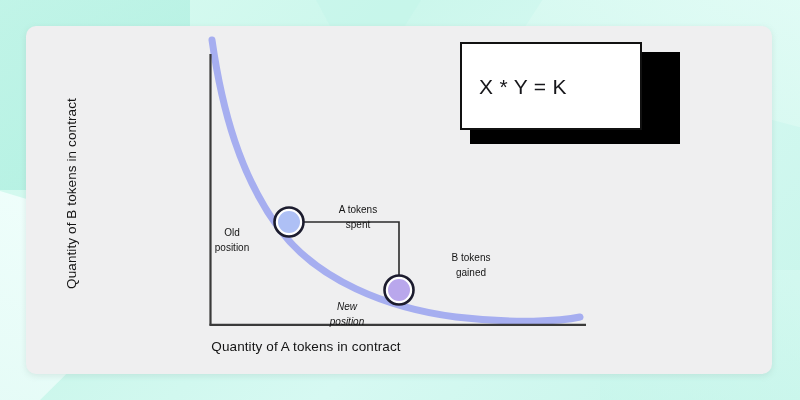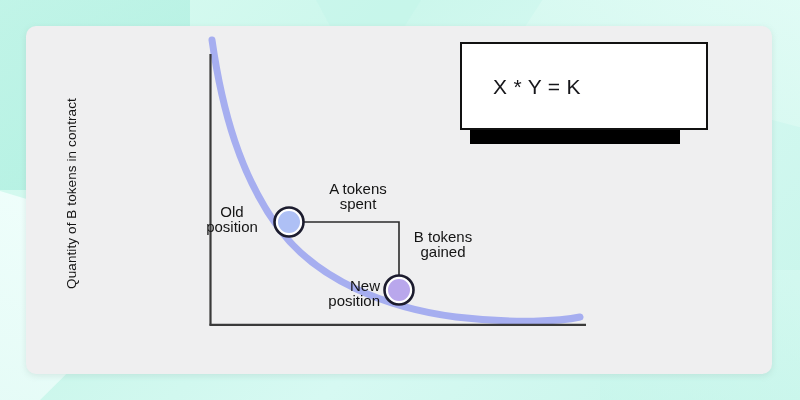--- a/index.html
+++ b/index.html
@@ -63,39 +63,39 @@
     position:absolute;
     color:#141414;font-size:13.5px;letter-spacing:.1px;white-space:nowrap;
   }
   .xlabel{left:0;top:313px;width:560px;text-align:center;}
   .ylabel{
     left:-85px;top:160px;width:260px;text-align:center;
     transform:rotate(-90deg);transform-origin:center center;
   }
 
   .pt-label{
-    position:absolute;color:#141414;font-size:15px;line-height:15px;
-    text-align:center;white-space:pre-line;
+    position:absolute;color:#141414;font-size:10px;line-height:15px;
+    text-align:center;white-space:pre-line;margin-top:21px;
   }
   .lbl-old{left:160px;top:178px;width:92px;text-align:center;}
-  .lbl-new{left:244px;top:252px;width:110px;text-align:right;}
+  .lbl-new{left:266px;top:252px;width:110px;text-align:center;font-style:italic;}
   .lbl-a{left:272px;top:155px;width:120px;}
-  .lbl-b{left:372px;top:203px;width:90px;}
+  .lbl-b{left:372px;top:203px;width:90px;padding-left:28px;}
 
   
   .formula-wrap{position:absolute;left:434px;top:16px;width:220px;height:100px;}
   .formula-shadow{
     position:absolute;left:10px;top:10px;width:210px;height:92px;
     background:#000000;
   }
   .formula-box{
-    position:absolute;left:0;top:0;width:248px;height:88px;
+    position:absolute;left:0;top:0;width:182px;height:88px;
     background:#ffffff;border:2px solid #111111;
     display:flex;flex-direction:column;justify-content:center;
-    padding-left:31px;box-sizing:border-box;gap:39px;
+    padding-left:17px;box-sizing:border-box;gap:39px;
   }
   .formula-line{
     color:#16161a;font-size:21px;line-height:27px;letter-spacing:.3px;
     white-space:nowrap;
   }
 </style>
 </head>
 <body>
 
 <div id="root">
@@ -126,20 +126,21 @@
           <circle cx="263" cy="196" r="11" fill="#aec0f5"></circle>
         </g>
 
         <g>
           <circle cx="373" cy="264" r="14.5" fill="#ffffff" stroke="#1c1c2e" stroke-width="2.6"></circle>
           <circle cx="373" cy="264" r="11" fill="#b9a7ec"></circle>
         </g>
       </svg>
 
       <div class="axis-label ylabel">Quantity of  B tokens in contract</div>
+      <div class="axis-label xlabel">Quantity of A tokens in contract</div>
 
       <div class="pt-label lbl-old">Old
 position</div>
       <div class="pt-label lbl-new">New
 position</div>
       <div class="pt-label lbl-a">A tokens
 spent</div>
       <div class="pt-label lbl-b">B tokens
 gained</div>
 

